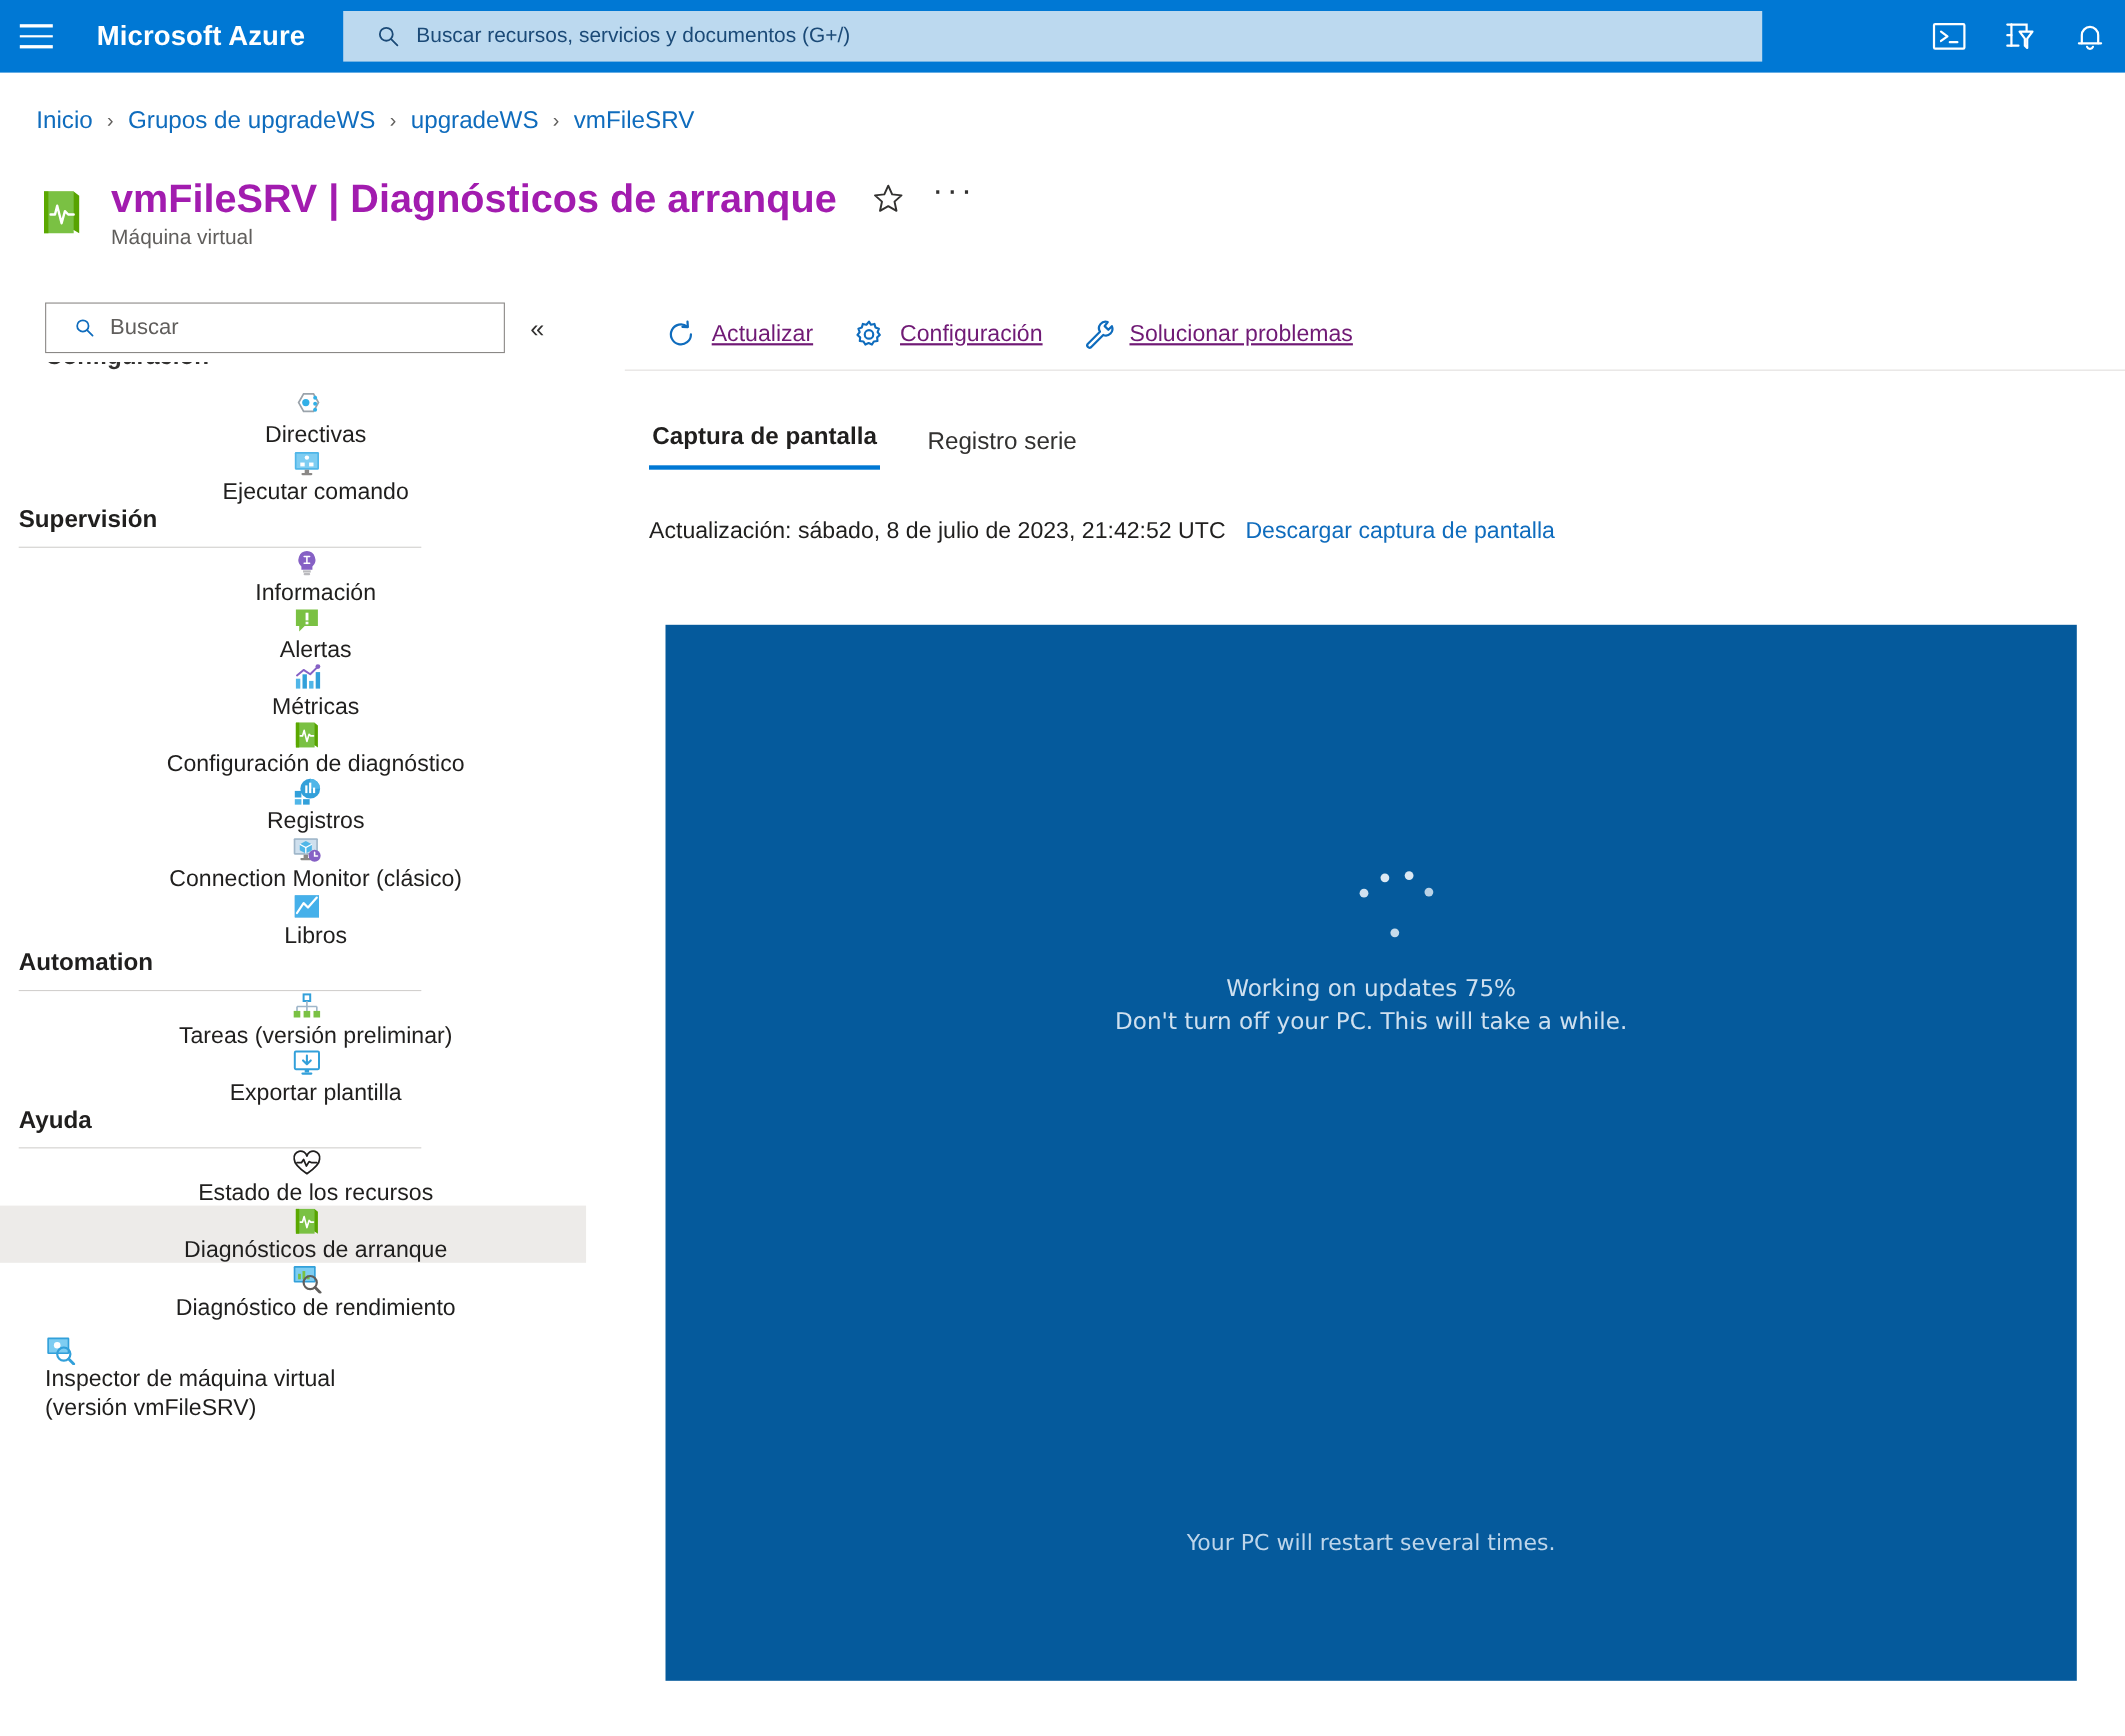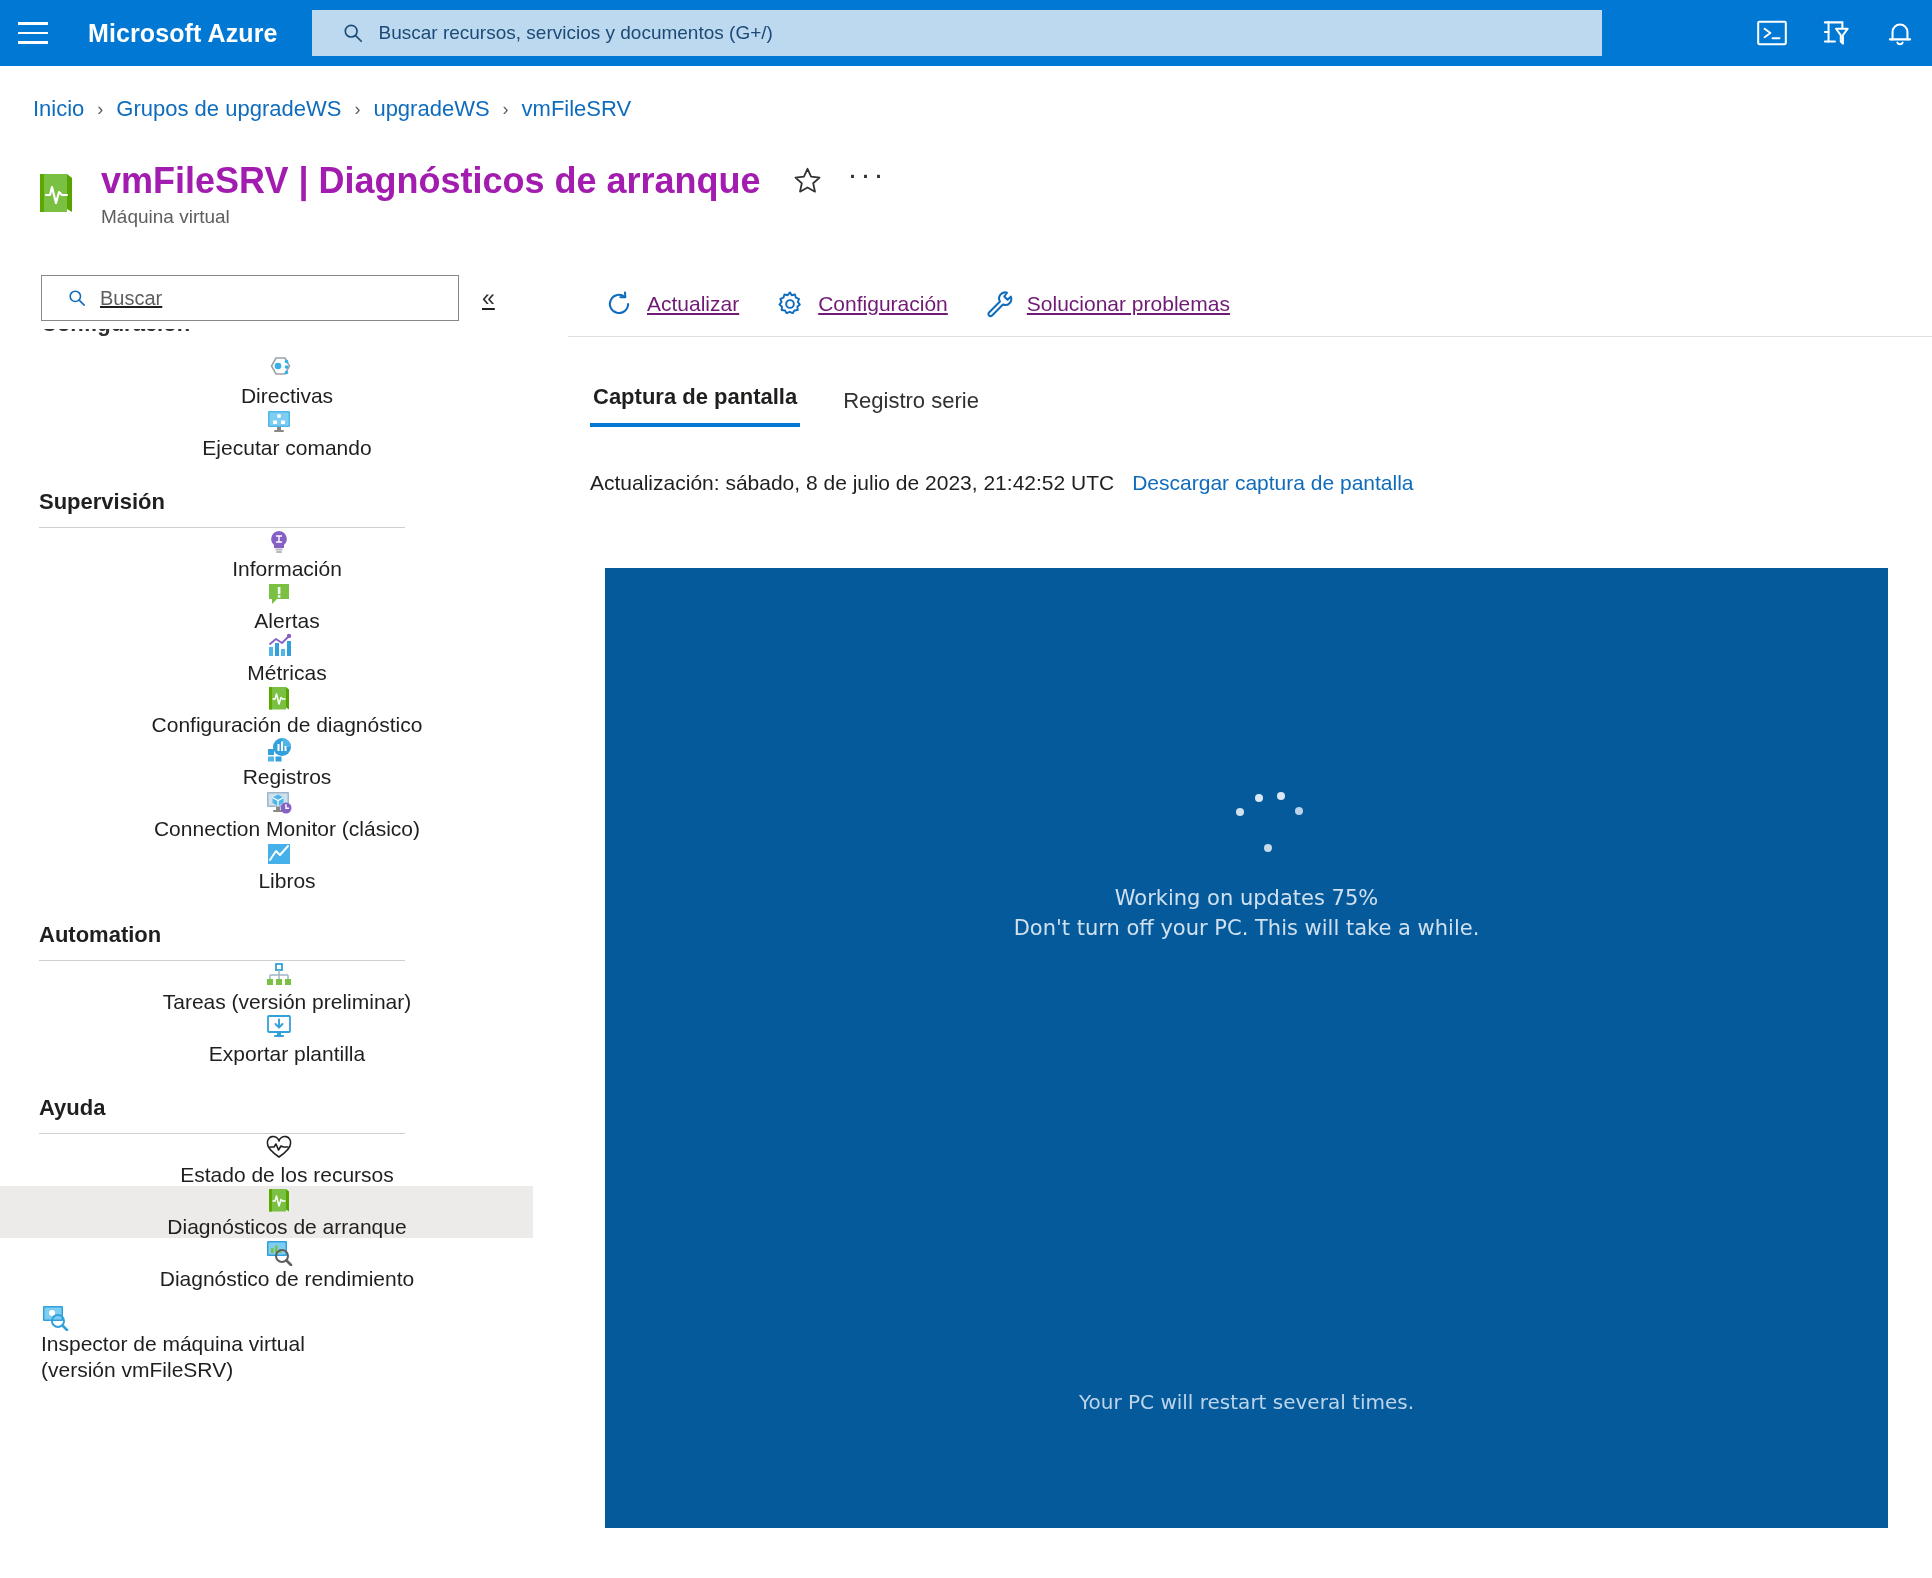--- a/index.html
+++ b/index.html
@@ -78,21 +78,21 @@
   .subtitle { font-size: 19px; color: #605e5c; margin-top: 5px; }
 
   
   .rail {
     position: absolute; top: 272px; left: 0;
     width: 533px; height: 1306px;
     background: #ffffff; overflow: hidden;
   }
   .railsearchrow {
     display: flex; align-items: center;
-    padding: 0 0 0 41px; height: 52px; text-decoration: underline;
+    padding: 0 0 0 41px; height: 52px;
   }
   .railsearch {
     width: 418px; height: 46px;
     border: 1px solid #8a8886; background: #fff;
     display: flex; align-items: center; padding: 0 12px;
     cursor: text;
   }
   .railsearch .mag2 { width: 20px; height: 20px; flex: 0 0 20px; }
   .railsearch span { margin-left: 13px; color: #605e5c; font-size: 20px; }
   .collapse {
@@ -111,21 +111,21 @@
     display: flex; align-items: center;
     height: 52px; padding-left: 41px;
     cursor: pointer; font-size: 21px; color: #201f1e; flex-direction: column;
   }
   .nav-item.selected { background: #edebe9; }
   .nav-item .ico { width: 28px; height: 28px; flex: 0 0 28px; margin-right: 17px; }
   .nav-item .lbl { line-height: 1.22; }
   .nav-item.two-line { height: 78px; align-items: flex-start; padding-top: 11px; }
   .nav-item.two-line .ico { margin-top: 2px; }
   .section {
-    margin-top: 30px; padding-left: 39px; padding-right: 100px;
+    padding-left: 17px; padding-right: 100px;
   }
   .section h2 {
     font-size: 22px; font-weight: 600; color: #201f1e; margin-bottom: 12px;
   }
   .section .rule { height: 1px; background: #d2d0ce; width: 366px; }
 
   
   .main { position: absolute; top: 272px; left: 568px; }
   .toolbar {
     display: flex; align-items: center; height: 64px; gap: 0;

